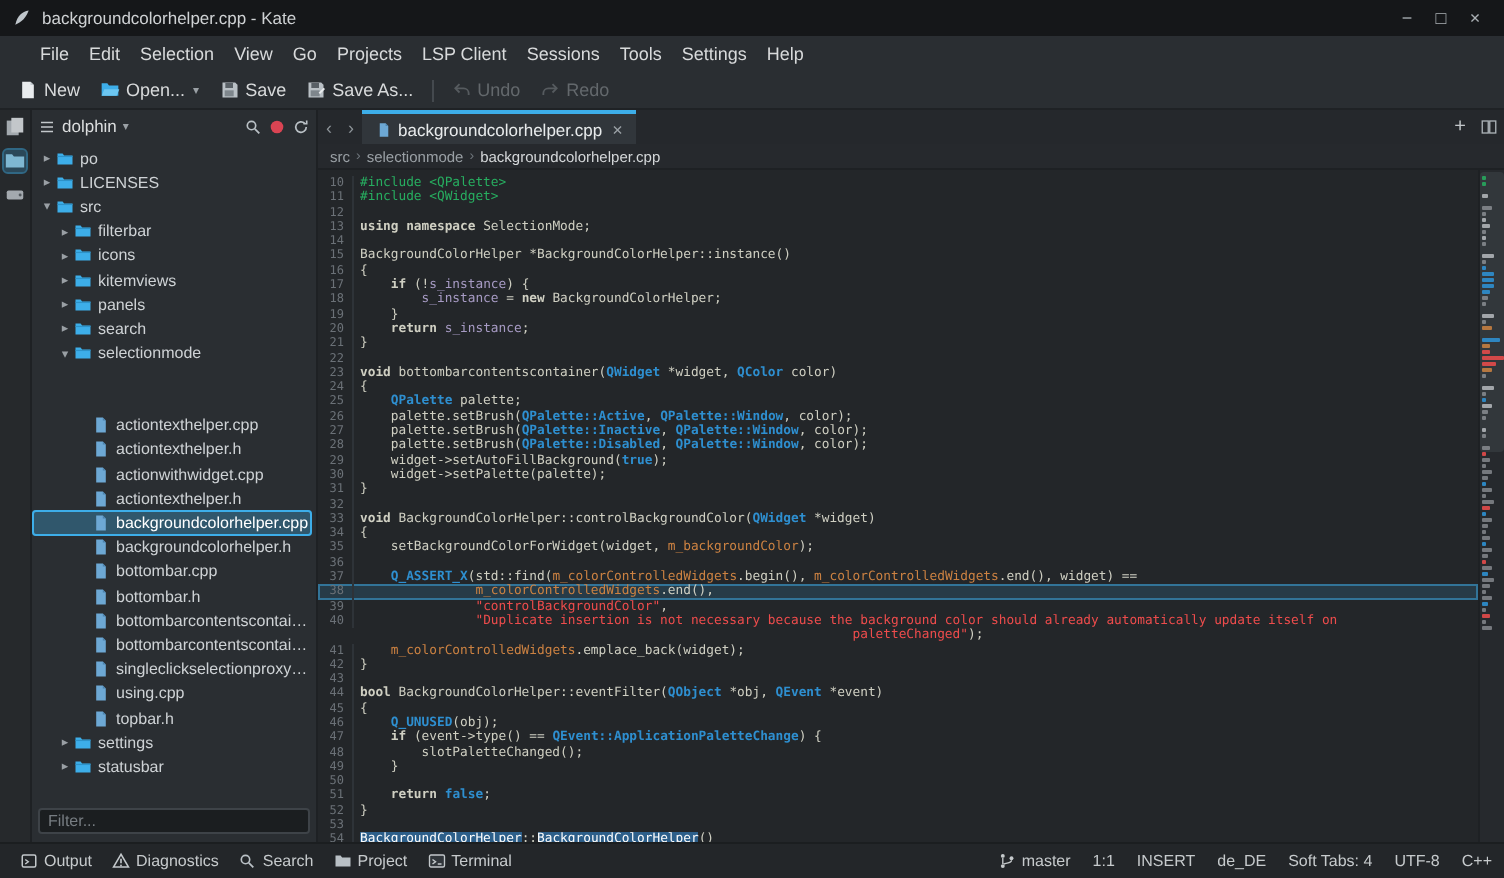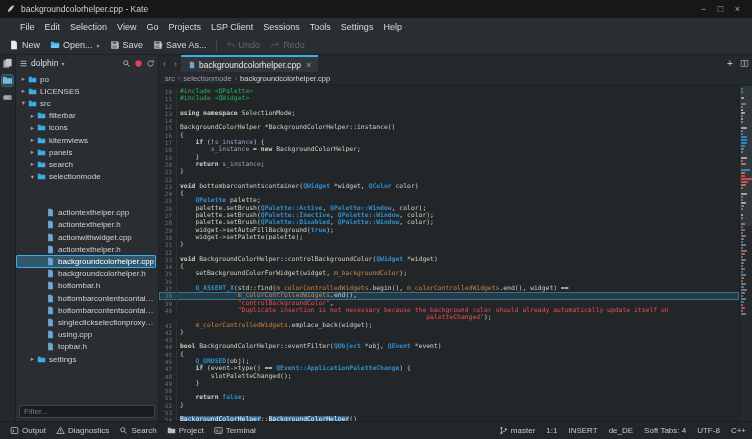--- a/index.html
+++ b/index.html
@@ -393,20 +393,30 @@
           <span class="lbl">backgroundcolorhelper.h</span>
         </div>
         <div class="trow" style="padding-left: 21px;">
           <span class="arrow"></span>
           <span class="ticon" data-icon="cpp-file">
             <svg viewBox="0 0 12 12">
               <path d="M2.8 1h4.4l2 2v8H2.8z" fill="#6da8d4"></path>
               <path d="M7.2 1v2h2" fill="#4d82ab"></path>
             </svg>
           </span>
+          <span class="lbl">bottombar.cpp</span>
+        </div>
+        <div class="trow" style="padding-left: 21px;">
+          <span class="arrow"></span>
+          <span class="ticon" data-icon="cpp-file">
+            <svg viewBox="0 0 12 12">
+              <path d="M2.8 1h4.4l2 2v8H2.8z" fill="#6da8d4"></path>
+              <path d="M7.2 1v2h2" fill="#4d82ab"></path>
+            </svg>
+          </span>
           <span class="lbl">bottombar.h</span>
         </div>
         <div class="trow" style="padding-left: 21px;">
           <span class="arrow"></span>
           <span class="ticon" data-icon="cpp-file">
             <svg viewBox="0 0 12 12">
               <path d="M2.8 1h4.4l2 2v8H2.8z" fill="#6da8d4"></path>
               <path d="M7.2 1v2h2" fill="#4d82ab"></path>
             </svg>
           </span>
@@ -454,20 +464,30 @@
         </div>
         <div class="trow" style="padding-left: 12px;">
           <span class="arrow">▸</span>
           <span class="ticon" data-icon="folder">
             <svg viewBox="0 0 12 12">
               <path d="M1 2.3h3.4l1 1.3H11v6H1z" fill="#3daee9"></path>
               <path d="M1 3.9h10v.8H1z" fill="#2d92c8"></path>
             </svg>
           </span>
           <span class="lbl">settings</span>
+        </div>
+        <div class="trow" style="padding-left: 12px;">
+          <span class="arrow">▸</span>
+          <span class="ticon" data-icon="folder">
+            <svg viewBox="0 0 12 12">
+              <path d="M1 2.3h3.4l1 1.3H11v6H1z" fill="#3daee9"></path>
+              <path d="M1 3.9h10v.8H1z" fill="#2d92c8"></path>
+            </svg>
+          </span>
+          <span class="lbl">statusbar</span>
         </div>
         <div class="trow" style="padding-left: 12px; margin-top: 32px;">
           <span class="arrow">▸</span>
           <span class="ticon" data-icon="folder">
             <svg viewBox="0 0 12 12">
               <path d="M1 2.3h3.4l1 1.3H11v6H1z" fill="#3daee9"></path>
               <path d="M1 3.9h10v.8H1z" fill="#2d92c8"></path>
             </svg>
           </span>
           <span class="lbl">tests</span>

